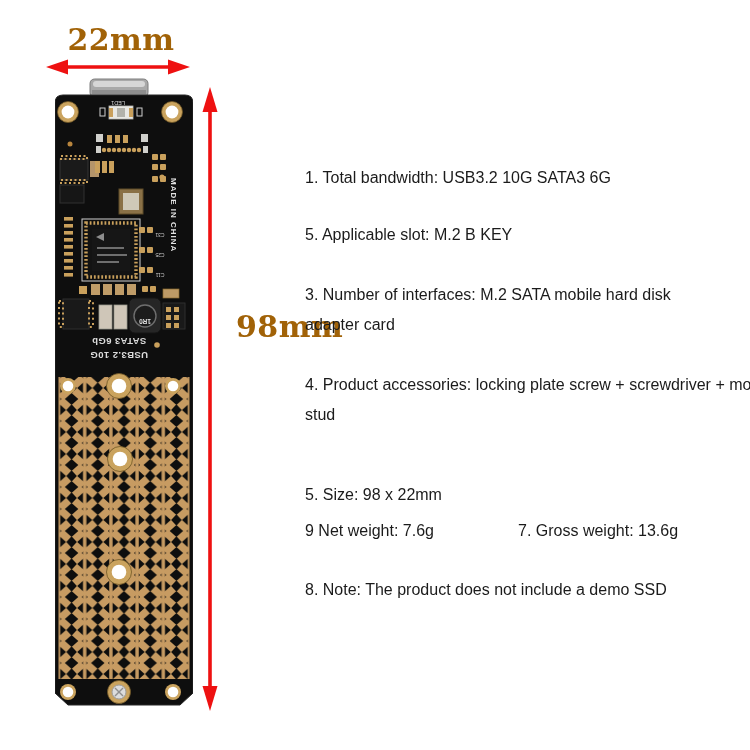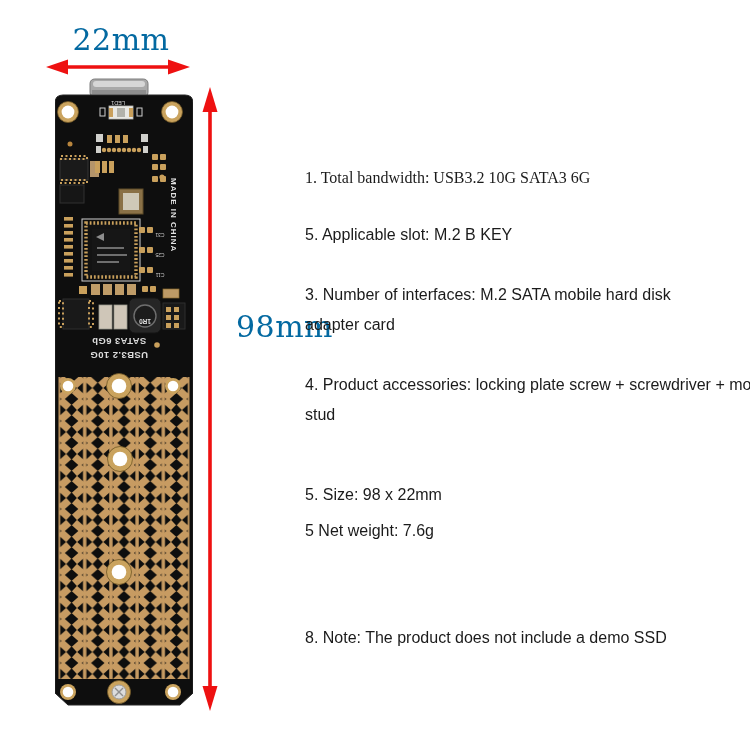--- a/index.html
+++ b/index.html
@@ -2,39 +2,39 @@
 <html><head>
 <meta charset="utf-8">
 <style>
   html,body{margin:0;padding:0;}
   body{
     width:750px;height:750px;position:relative;overflow:hidden;
     background:#ffffff;font-family:"Liberation Sans",sans-serif;
   }
   
   .dim{
-    position:absolute;color:#0369a1;font-family:"DejaVu Serif","Liberation Serif",serif;
-    font-weight:400;font-size:30px;letter-spacing:.5px;
+    position:absolute;color:#a16207;font-family:"DejaVu Serif","Liberation Serif",serif;
+    font-weight:700;font-size:30px;letter-spacing:.5px;
   }
   #dim-width{left:54px;top:22px;width:134px;text-align:center;}
   #dim-height{left:236px;top:309px;}
   
   .abs{position:absolute;}
   
   .spec{
     position:absolute;left:305px;color:#1b1b1b;font-size:16px;line-height:30px;
   }
-  .s1{top:163px;font-family:Liberation Serif, serif;}
+  .s1{top:163px;}
   .s2{top:220px;}
   .s3{top:280px;width:420px;}
   .s4{top:370px;width:490px;}
   .s5{top:480px;}
   .s67{top:516px;width:440px;}
   .s67 .w7{position:absolute;left:213px;top:0;white-space:nowrap;}
-  .s8{top:575px;margin-top:48px;}
+  .s8{top:575px;}
 </style>
 </head>
 <body>
 
 <div>
 
   <div id="dim-width" class="dim">22mm</div>
 
   <svg class="abs" style="left:44px;top:56px;" width="148" height="22" viewBox="0 0 148 22">
     <line x1="22" y1="11" x2="126" y2="11" stroke="#ee1111" stroke-width="3.6"></line>
@@ -250,16 +250,17 @@
   </svg>
 </div>
 
 <div>
   <div class="spec s1">1. Total bandwidth: USB3.2 10G SATA3 6G</div>
   <div class="spec s2">5. Applicable slot: M.2 B KEY</div>
   <div class="spec s3">3. Number of interfaces: M.2 SATA mobile hard disk adapter card</div>
   <div class="spec s4">4. Product accessories: locking plate screw + screwdriver + mobile stud</div>
   <div class="spec s5">5. Size: 98 x 22mm</div>
   <div class="spec s67">
-    <span class="w6">5 Net weight: 7.6g</span>
+    <span class="w6">9 Net weight: 7.6g</span>
+    <span class="w7">7. Gross weight: 13.6g</span>
   </div>
   <div class="spec s8">8. Note: The product does not include a demo SSD</div>
 </div>
 
 </body></html>

